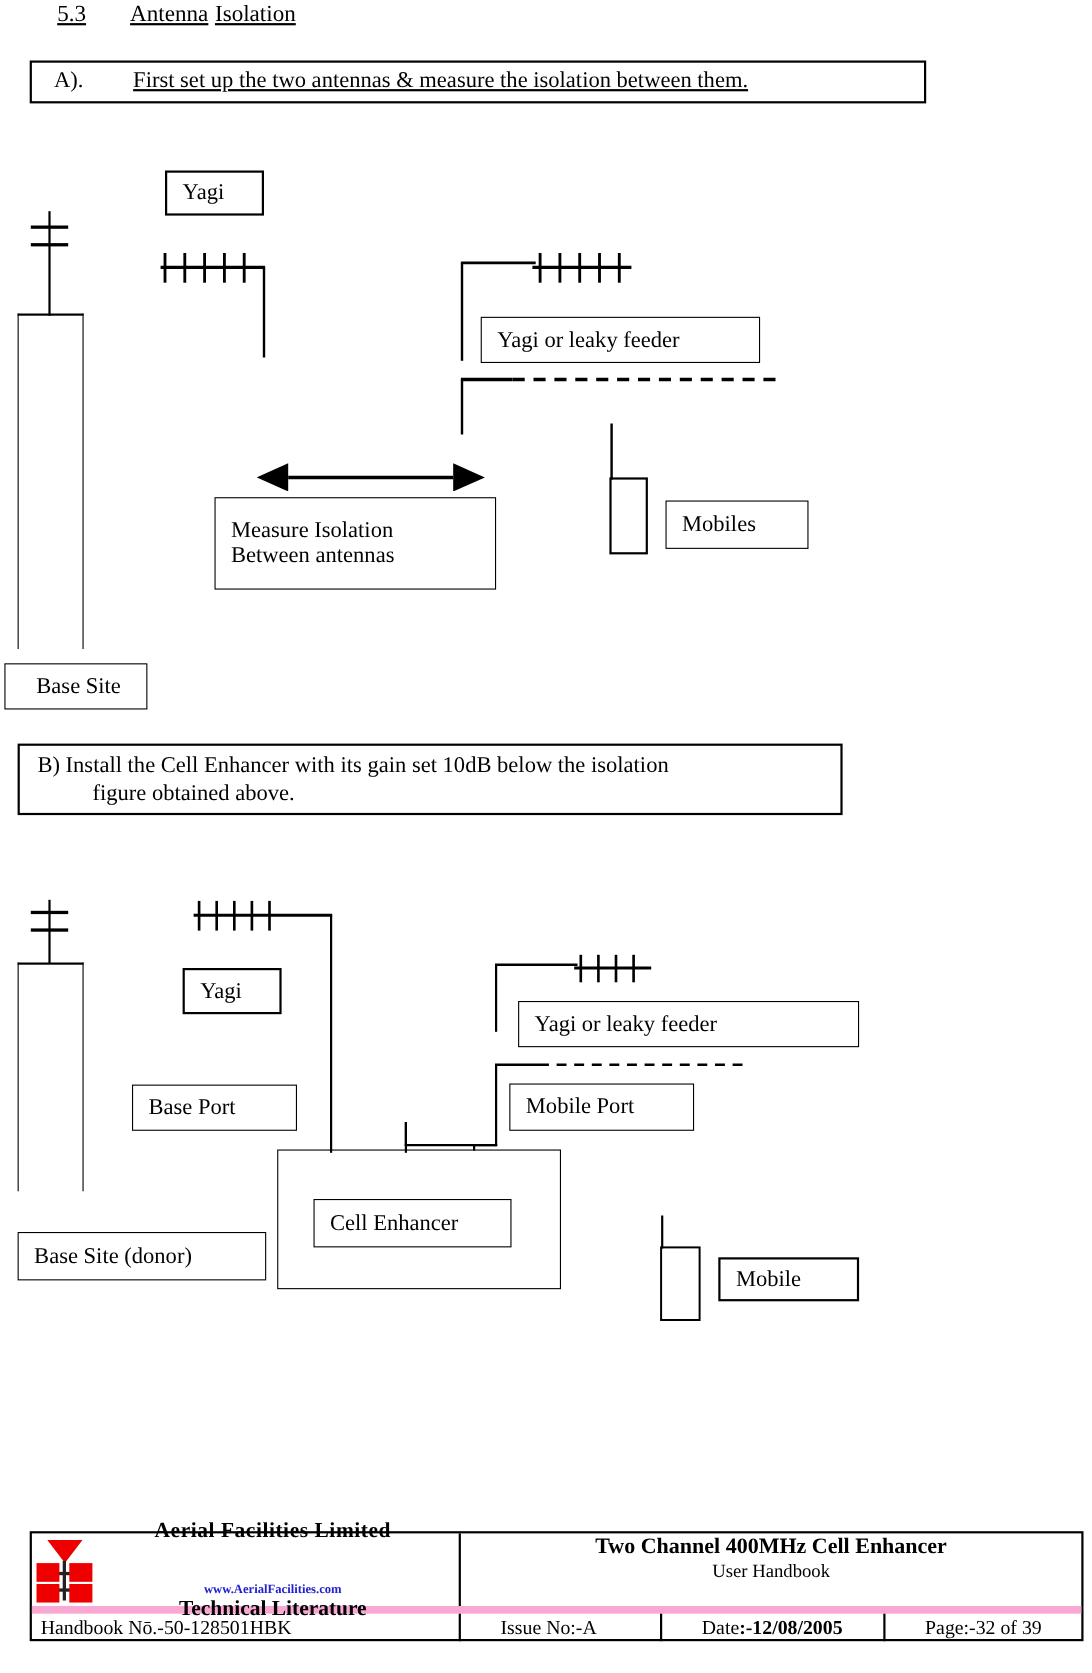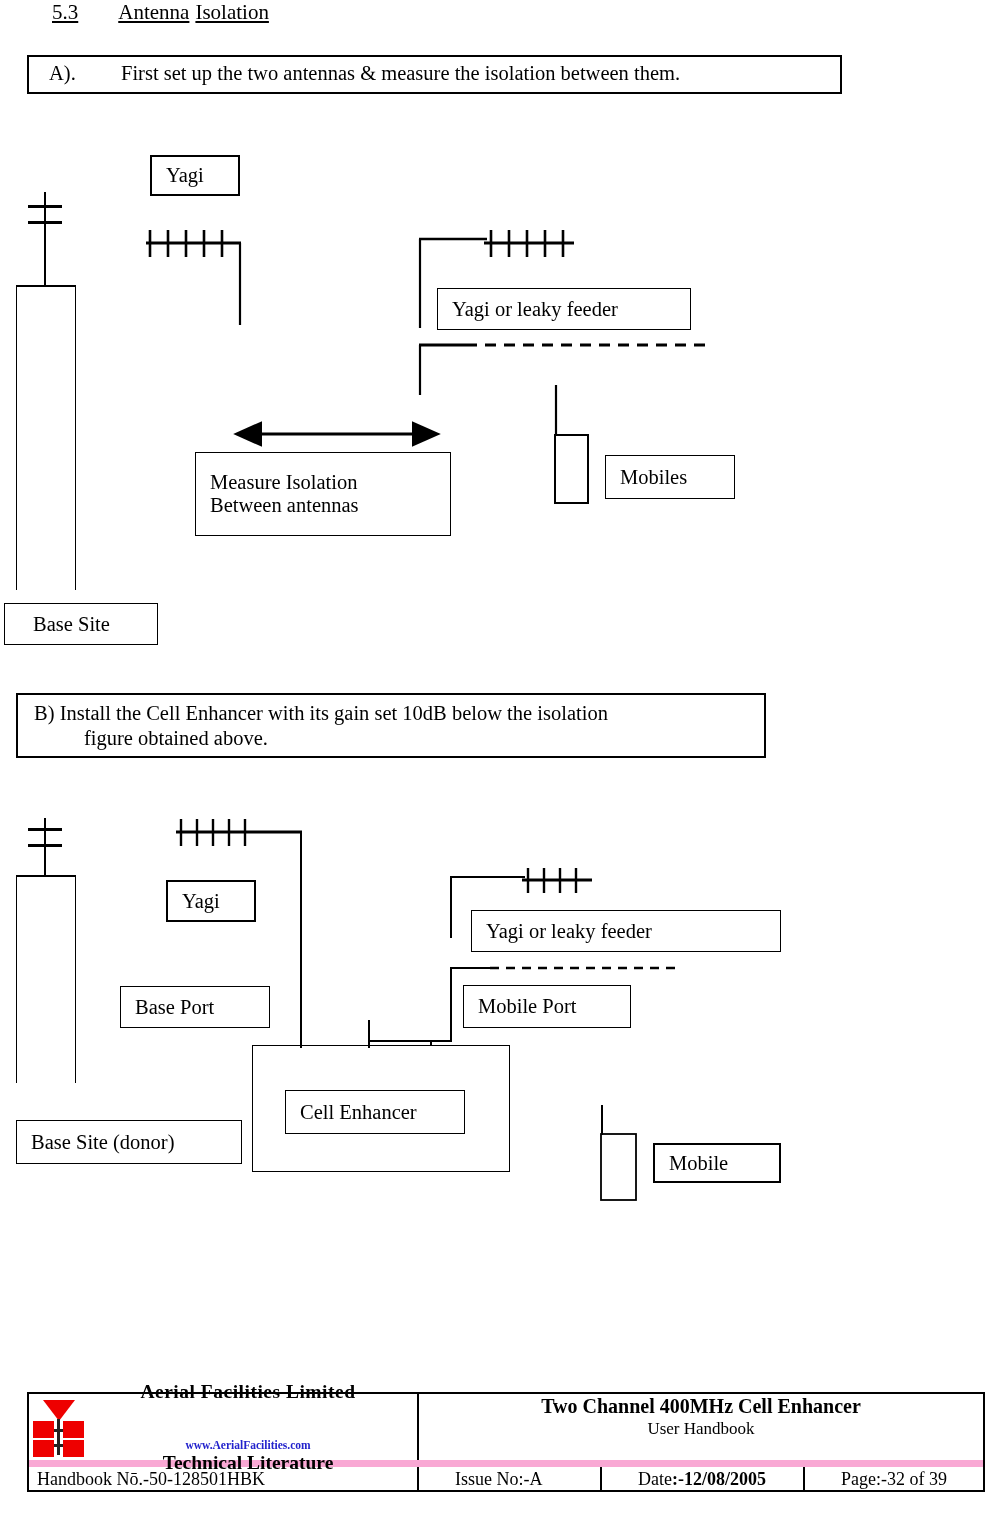--- a/index.html
+++ b/index.html
@@ -33,26 +33,26 @@
   
   .instr-box {
     border: 2px solid #000;
     background: #fff;
     font-size: 20.5px;
     line-height: 25px;
   }
   #instruction-a {
     left: 27px; top: 55px; width: 815px; height: 39px;
     padding: 4px 0 0 20px;
+    text-decoration: underline;
   }
   #instruction-a .lbl { display:inline-block; width: 72px; }
   #instruction-b {
     left: 16px; top: 676px; width: 750px; height: 65px;
     padding: 6px 0 0 16px;
-    margin-top: 17px;
   }
   #instruction-b .ln2 { display:block; margin-left: 50px; }
 
   
   .label-box {
     border: 1.6px solid #000;
     background: #fff;
     font-size: 20.5px;
     line-height: 23px;
     padding-left: 14px;
@@ -144,21 +144,21 @@
   </div>
 
   <div class="abs" style="left:0;top:0;width:993px;height:660px;">
 
     <div class="abs vline" style="left:44px;top:192px;width:2.4px;height:95px;"></div>
     <div class="abs hline" style="left:28px;top:205px;width:34px;height:3px;"></div>
     <div class="abs hline" style="left:28px;top:221px;width:34px;height:3px;"></div>
 
     <div class="abs building" style="left:16px;top:285px;width:60px;height:305px;"></div>
 
-    <div class="abs label-box" id="base-site-a" style="left:4px;top:603px;width:154px;height:42px;padding-left:28px;">
+    <div class="abs label-box" id="base-site-a" style="left:4px;top:603px;width:130px;height:42px;padding-left:28px;">
       <span>Base Site</span>
     </div>
 
     <svg class="ov" width="993" height="660">
 
       <line x1="146" y1="243" x2="241" y2="243" stroke="#000" stroke-width="3"></line>
 
       <line x1="150" y1="230" x2="150" y2="257" stroke="#000" stroke-width="2.6"></line>
       <line x1="168" y1="230" x2="168" y2="257" stroke="#000" stroke-width="2.6"></line>
       <line x1="186" y1="230" x2="186" y2="257" stroke="#000" stroke-width="2.6"></line>

